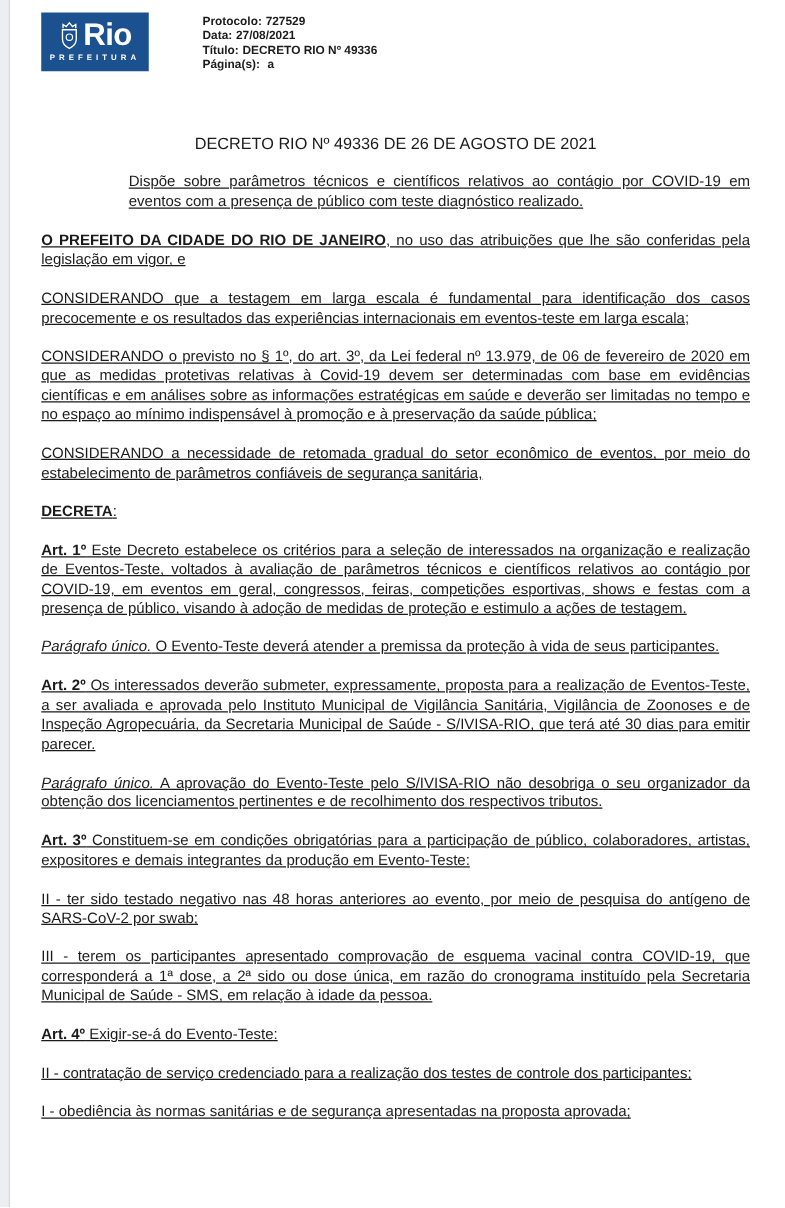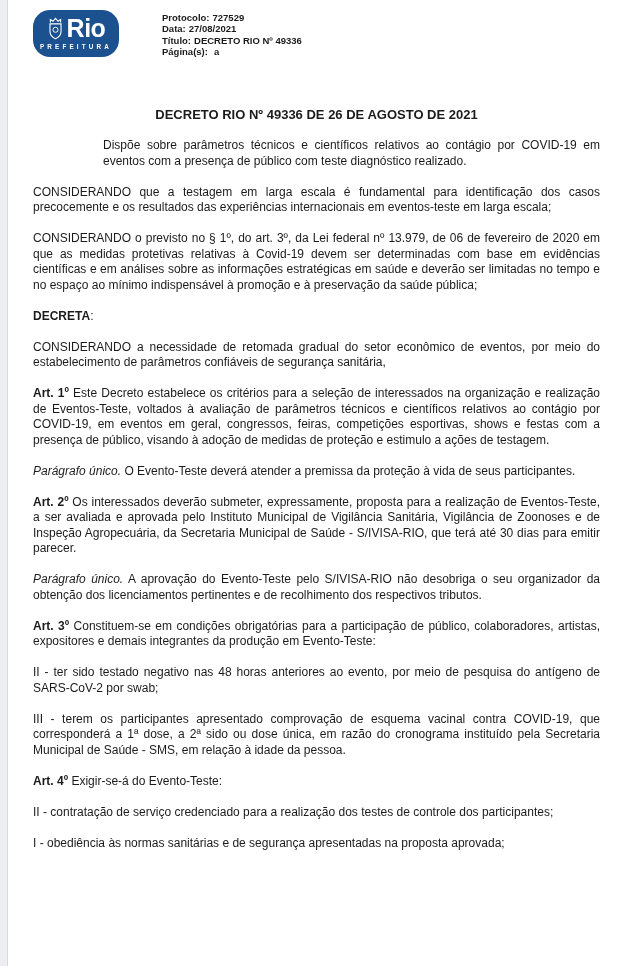--- a/index.html
+++ b/index.html
@@ -33,21 +33,20 @@
     box-sizing: border-box;
     width: 86px;
     height: 47px;
     background: #1a518e;
     display: flex;
     flex-direction: column;
     align-items: center;
     justify-content: center;
     padding: 2px 4px 3px;
     flex: 0 0 auto;
-    border-radius: 17px;
   }
   .logo-top { display: flex; align-items: center; gap: 3px; }
   .logo-rio {
     color: #ffffff;
     font-weight: bold;
     font-size: 25px;
     line-height: 1;
     letter-spacing: -0.5px;
   }
   .logo-sub {
@@ -62,29 +61,30 @@
     padding-top: 2px;
     font-size: 9.5px;
     font-weight: bold;
     line-height: 11.3px;
     margin-left: 28px;
   }
   .meta-row span + span { margin-left: 3px; }
   .doc-title {
     margin: 0 0 15.5px;
     font-size: 13px;
-    font-weight: bold;
+    font-weight: normal;
     line-height: 15.5px;
     text-align: center;
   }
   .para {
     margin: 0 0 15.5px;
     font-size: 12px;
     line-height: 15.5px;
     text-align: justify;
+    text-decoration: underline;
   }
   .para.indent { margin-left: 70px; }
   .para strong { font-weight: bold; }
   .para em { font-style: italic; font-weight: normal; }
 </style>
 </head>
 <body>
 
 <div class="page">
   <div class="scan-edge"></div>
@@ -118,24 +118,25 @@
         <div class="meta-row">
           <span>Página(s):</span><span style="margin-left:6px;">a</span>
         </div>
       </div>
     </div>
 
     <h1 class="doc-title">DECRETO RIO Nº 49336 DE 26 DE AGOSTO DE 2021</h1>
 
     <div>
         <p class="para indent">Dispõe sobre parâmetros técnicos e científicos relativos ao contágio por COVID-19 em eventos com a presença de público com teste diagnóstico realizado.</p>
+        <p class="para"><strong>O PREFEITO DA CIDADE DO RIO DE JANEIRO</strong>, no uso das atribuições que lhe são conferidas pela legislação em vigor, e</p>
         <p class="para">CONSIDERANDO que a testagem em larga escala é fundamental para identificação dos casos precocemente e os resultados das experiências internacionais em eventos-teste em larga escala;</p>
         <p class="para">CONSIDERANDO o previsto no § 1º, do art. 3º, da Lei federal nº 13.979, de 06 de fevereiro de 2020 em que as medidas protetivas relativas à Covid-19 devem ser determinadas com base em evidências científicas e em análises sobre as informações estratégicas em saúde e deverão ser limitadas no tempo e no espaço ao mínimo indispensável à promoção e à preservação da saúde pública;</p>
+        <p class="para">CONSIDERANDO a necessidade de retomada gradual do setor econômico de eventos, por meio do estabelecimento de parâmetros confiáveis de segurança sanitária,</p>
         <p class="para"><strong>DECRETA</strong>:</p>
-        <p class="para">CONSIDERANDO a necessidade de retomada gradual do setor econômico de eventos, por meio do estabelecimento de parâmetros confiáveis de segurança sanitária,</p>
         <p class="para"><strong>Art. 1º</strong> Este Decreto estabelece os critérios para a seleção de interessados na organização e realização de Eventos-Teste, voltados à avaliação de parâmetros técnicos e científicos relativos ao contágio por COVID-19, em eventos em geral, congressos, feiras, competições esportivas, shows e festas com a presença de público, visando à adoção de medidas de proteção e estimulo a ações de testagem.</p>
         <p class="para"><em>Parágrafo único.</em> O Evento-Teste deverá atender a premissa da proteção à vida de seus participantes.</p>
         <p class="para"><strong>Art. 2º</strong> Os interessados deverão submeter, expressamente, proposta para a realização de Eventos-Teste, a ser avaliada e aprovada pelo Instituto Municipal de Vigilância Sanitária, Vigilância de Zoonoses e de Inspeção Agropecuária, da Secretaria Municipal de Saúde - S/IVISA-RIO, que terá até 30 dias para emitir parecer.</p>
         <p class="para"><em>Parágrafo único.</em> A aprovação do Evento-Teste pelo S/IVISA-RIO não desobriga o seu organizador da obtenção dos licenciamentos pertinentes e de recolhimento dos respectivos tributos.</p>
         <p class="para"><strong>Art. 3º</strong> Constituem-se em condições obrigatórias para a participação de público, colaboradores, artistas, expositores e demais integrantes da produção em Evento-Teste:</p>
         <p class="para">II - ter sido testado negativo nas 48 horas anteriores ao evento, por meio de pesquisa do antígeno de SARS-CoV-2 por swab;</p>
         <p class="para">III - terem os participantes apresentado comprovação de esquema vacinal contra COVID-19, que corresponderá a 1ª dose, a 2ª sido ou dose única, em razão do cronograma instituído pela Secretaria Municipal de Saúde - SMS, em relação à idade da pessoa.</p>
         <p class="para"><strong>Art. 4º</strong> Exigir-se-á do Evento-Teste:</p>
         <p class="para">II - contratação de serviço credenciado para a realização dos testes de controle dos participantes;</p>
         <p class="para">I - obediência às normas sanitárias e de segurança apresentadas na proposta aprovada;</p>

